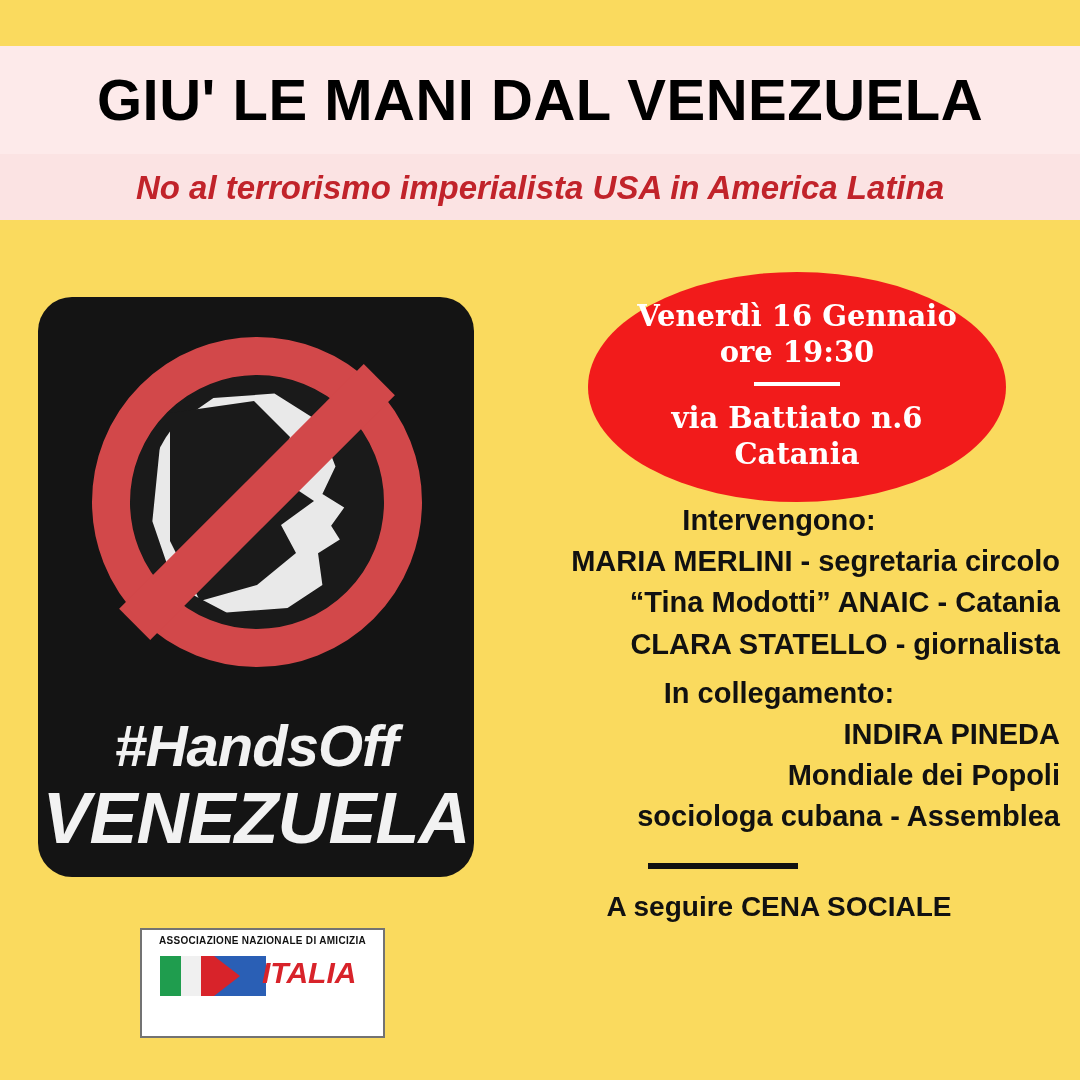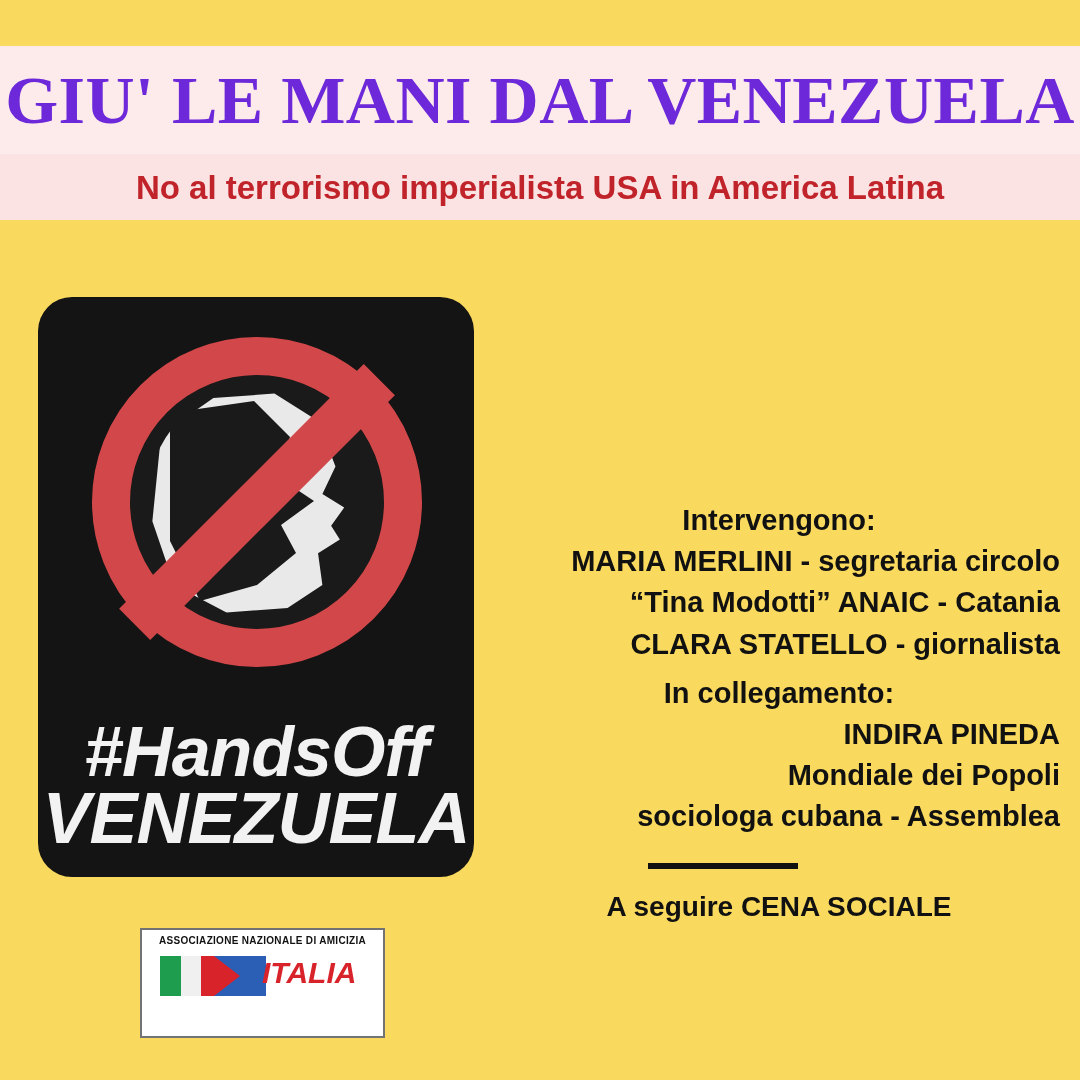--- a/index.html
+++ b/index.html
@@ -27,38 +27,38 @@
     top: 46px;
     left: 0;
     width: 1080px;
     height: 108px;
     background: #fdeaea;
     display: flex;
     align-items: center;
     justify-content: center;
   }
   .header-title {
-    font-size: 68px;
-    font-weight: bold;
-    color: #6d28d9;
+    font-size: 58px;
+    font-weight: bold;
+    color: #000000;
     letter-spacing: 0.5px;
     white-space: nowrap;
     line-height: 1;
-    font-family: Liberation Serif, serif;
   }
   .subheader-band {
     position: absolute;
     top: 154px;
     left: 0;
     width: 1080px;
     height: 66px;
     background: #fbe3e3;
     display: flex;
     align-items: center;
     justify-content: center;
+    font-style: italic;
   }
   .subheader-title {
     font-size: 33px;
     font-weight: bold;
     color: #c1232a;
     white-space: nowrap;
     line-height: 1;
   }
 
   
@@ -143,21 +143,21 @@
     left: 0;
     width: 436px;
     text-align: center;
     color: #f2f2f2;
     font-weight: bold;
     font-style: italic;
     line-height: 1;
   }
   .img-text-1 {
     top: 420px;
-    font-size: 70px;
+    font-size: 58px;
     letter-spacing: -1px;
   }
   .img-text-2 {
     top: 485px;
     font-size: 72px;
     letter-spacing: -1px;
   }
 
   
   .logo-box {
@@ -321,20 +321,27 @@
     <div class="logo-top-text">ASSOCIAZIONE NAZIONALE DI AMICIZIA</div>
     <div class="logo-flag">
       <span class="g"></span>
         <span class="w"></span>
         <span class="r"></span>
     </div>
     <div class="logo-cubaflag"></div>
     <div class="logo-italia">ITALIA</div>
   </div>
 
+  <div class="ellipse">
+    <div class="line l1">Venerdì 16 Gennaio</div>
+    <div class="line l2">ore 19:30</div>
+    <div class="sep"></div>
+    <div class="line l3">via Battiato n.6</div>
+    <div class="line l4">Catania</div>
+  </div>
 
   <div class="right-col">
     <div class="center-line">Intervengono:</div>
     <div class="left-line">MARIA MERLINI - segretaria circolo</div>
     <div class="left-line">“Tina Modotti” ANAIC - Catania</div>
     <div class="left-line">CLARA STATELLO - giornalista</div>
     <div class="gap-s"></div>
     <div class="center-line">In collegamento:</div>
     <div class="left-line">INDIRA PINEDA</div>
     <div class="left-line">Mondiale dei Popoli</div>

